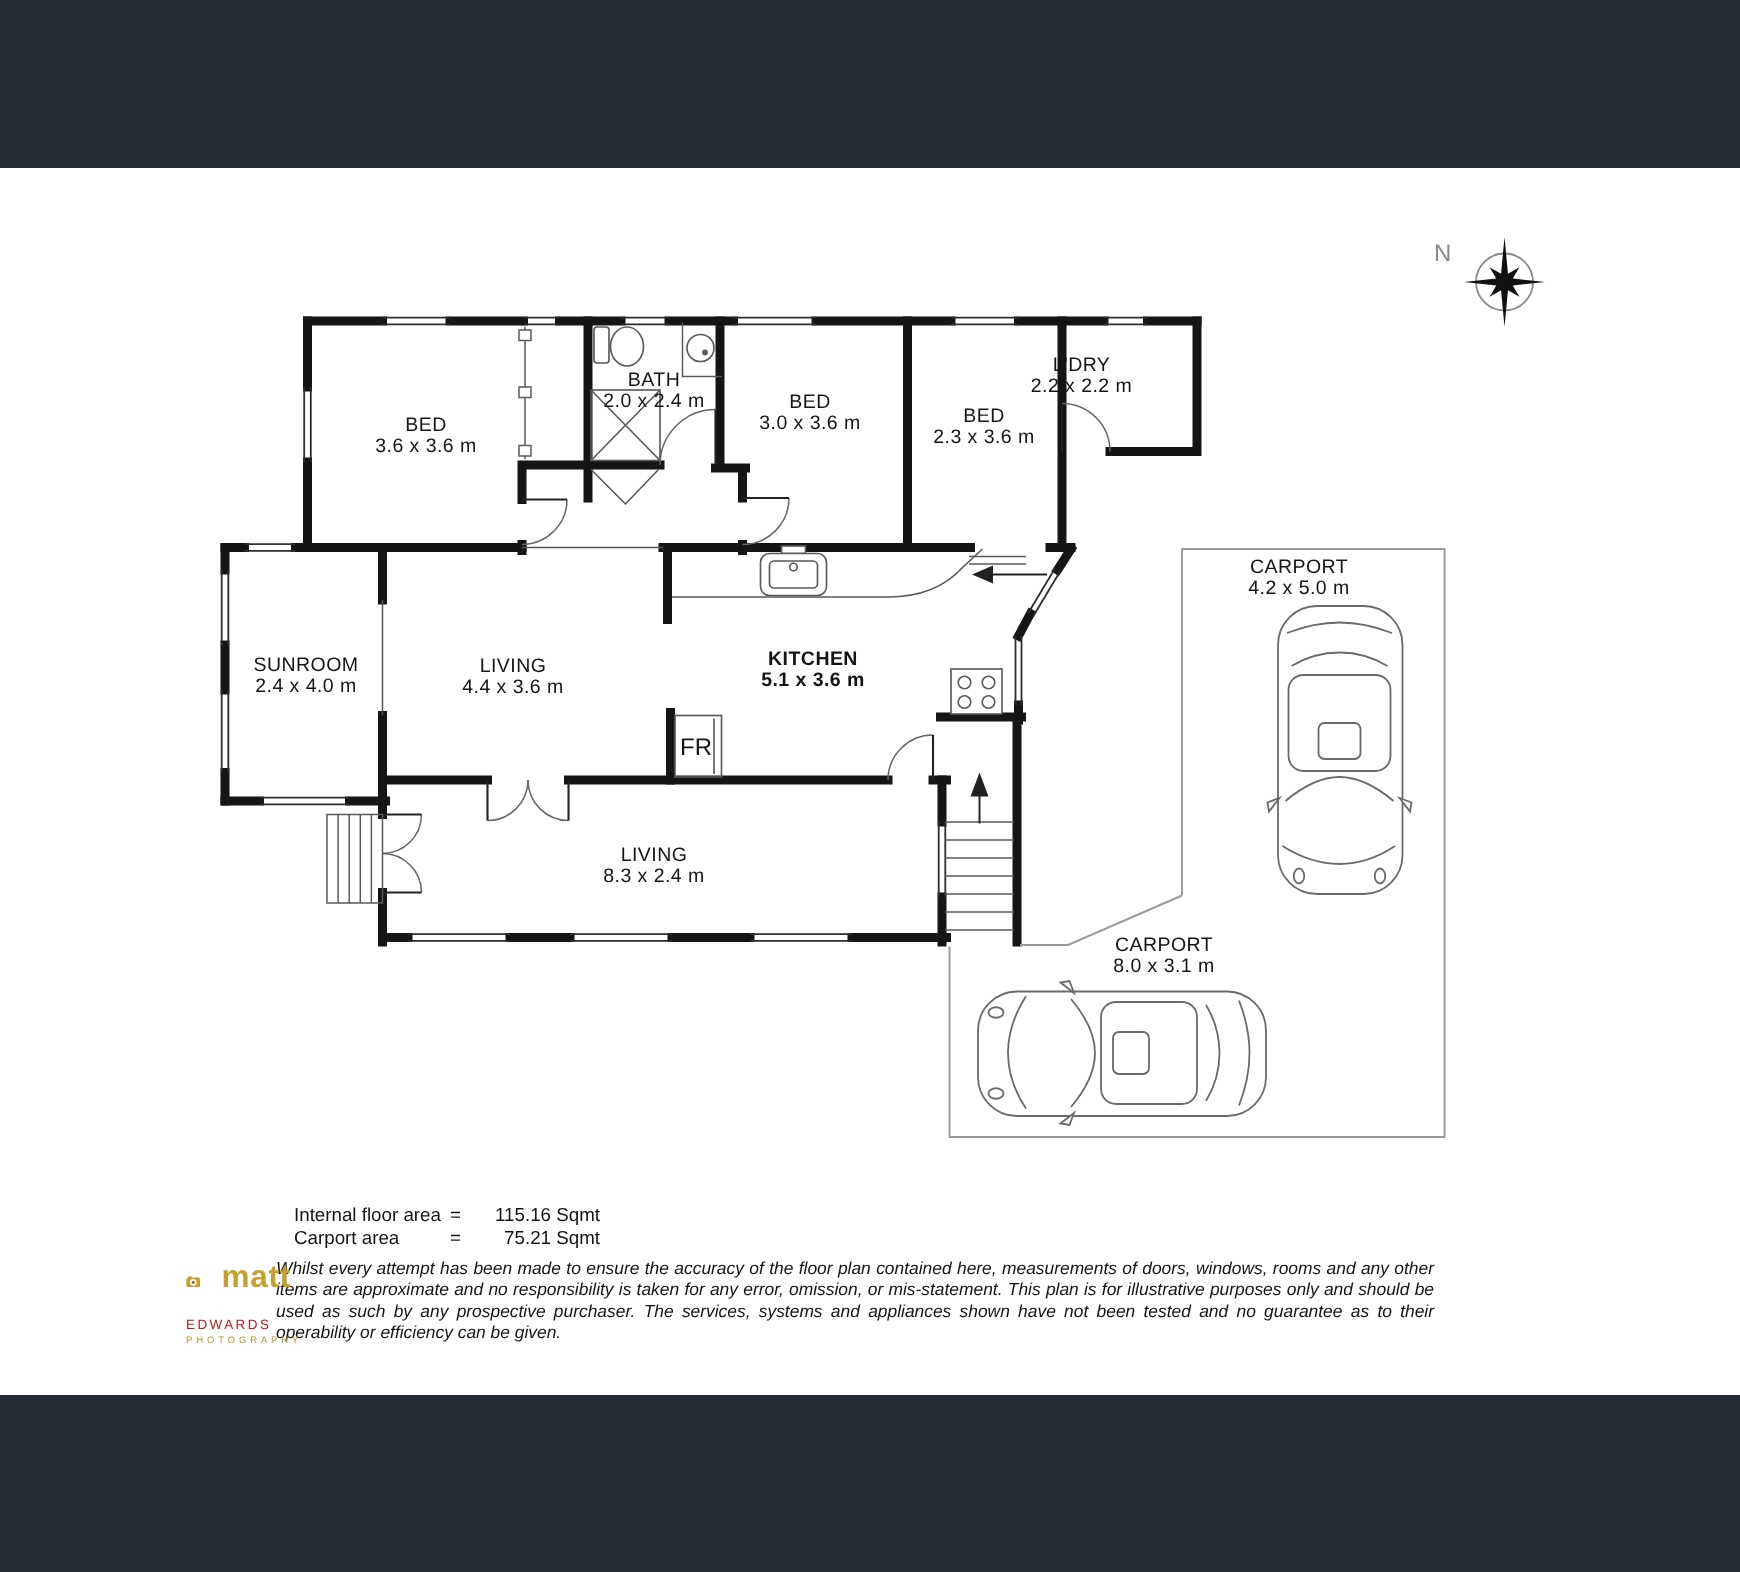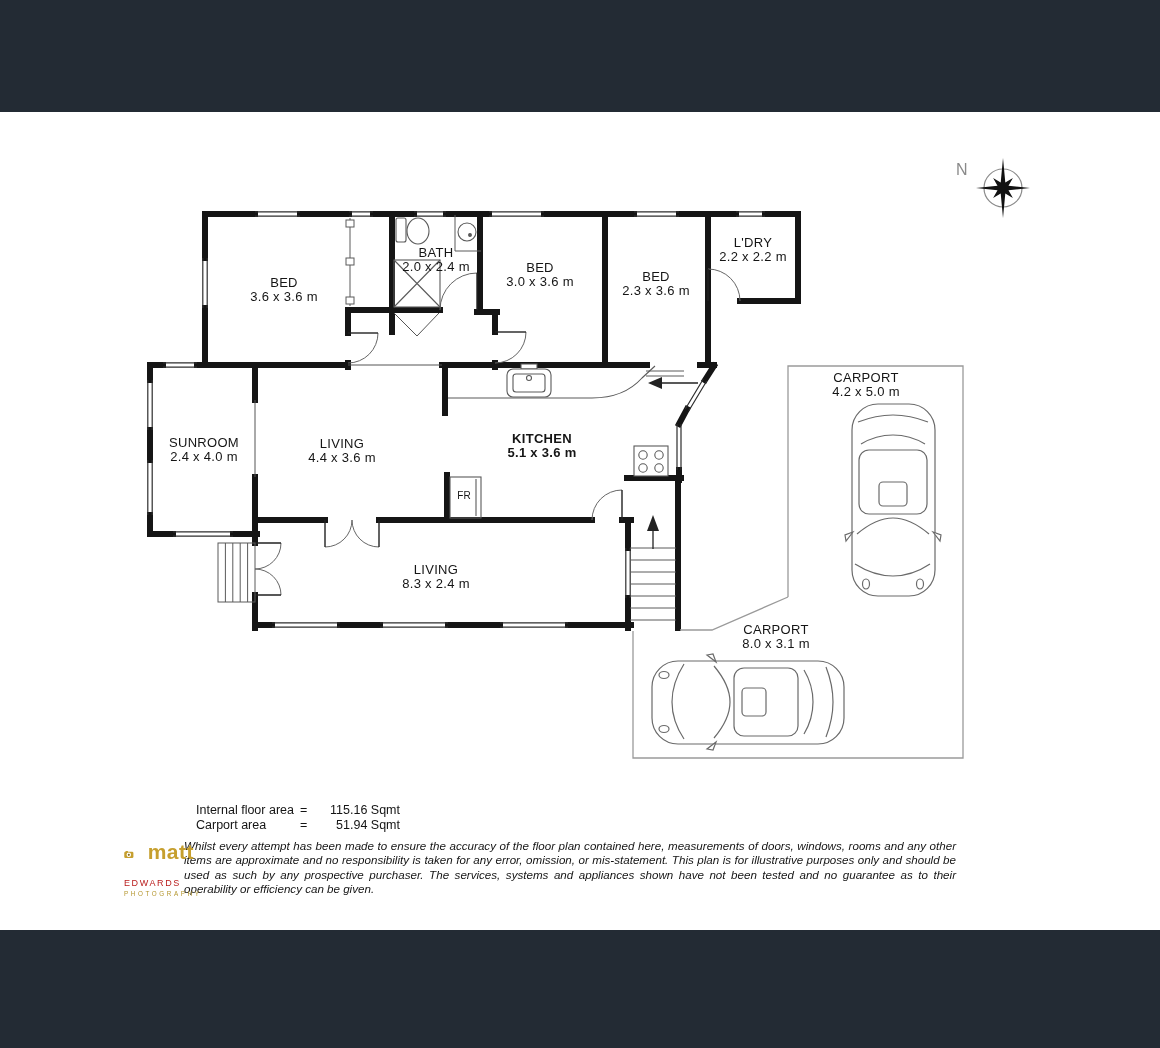--- a/index.html
+++ b/index.html
@@ -9,21 +9,21 @@
   }
   .band{position:absolute;left:0;width:1160px;background:#232b34;}
   #band-top{top:0;height:112px;}
   #band-bottom{top:930px;height:118px;}
   #plan-svg{position:absolute;left:0;top:0;}
   .room-label{
     position:absolute;transform:translateX(-50%);text-align:center;
     font-size:13px;line-height:14px;color:#151515;letter-spacing:.3px;white-space:nowrap;
   }
   .small-label{
-    position:absolute;transform:translateX(-50%);font-size:10px;color:#151515;white-space:nowrap;
+    position:absolute;transform:translateX(-50%);font-size:16px;color:#151515;white-space:nowrap;
   }
   #compass-n{
     position:absolute;left:956px;top:161px;font-size:16px;color:#8a8a8a;
   }
   #areas{position:absolute;left:196px;top:803px;font-size:12.5px;line-height:14.5px;color:#141414;}
   .area-row span{display:inline-block;}
   .area-label{width:104px;}
   .area-eq{width:20px;}
   .area-value{width:80px;text-align:right;}
   #disclaimer{
@@ -230,21 +230,21 @@
   <div>2.0 x 2.4 m</div>
 </div>
 <div class="room-label" style="left:540px;top:261px;">
   <div>BED</div>
   <div>3.0 x 3.6 m</div>
 </div>
 <div class="room-label" style="left:656px;top:270px;">
   <div>BED</div>
   <div>2.3 x 3.6 m</div>
 </div>
-<div class="room-label" style="left:753px;top:236px;">
+<div class="room-label" style="left:721px;top:236px;">
   <div>L'DRY</div>
   <div>2.2 x 2.2 m</div>
 </div>
 <div class="room-label" style="left:204px;top:436px;">
   <div>SUNROOM</div>
   <div>2.4 x 4.0 m</div>
 </div>
 <div class="room-label" style="left:342px;top:437px;">
   <div>LIVING</div>
   <div>4.4 x 3.6 m</div>
@@ -266,21 +266,21 @@
   <div>8.0 x 3.1 m</div>
 </div>
 <div class="small-label" style="left:464px;top:490px;">FR</div>
 <div id="compass-n">N</div>
 
 <div id="areas">
   <div class="area-row">
     <span class="area-label">Internal floor area</span><span class="area-eq">=</span><span class="area-value">115.16 Sqmt</span>
   </div>
   <div class="area-row">
-    <span class="area-label">Carport area</span><span class="area-eq">=</span><span class="area-value">51.94 Sqmt</span>
+    <span class="area-label">Carport area</span><span class="area-eq">=</span><span class="area-value">75.21 Sqmt</span>
   </div>
 </div>
 
 <div id="disclaimer">Whilst every attempt has been made to ensure the accuracy of the floor plan contained here, measurements of doors, windows, rooms and any other items are approximate and no responsibility is taken for any error, omission, or mis-statement. This plan is for illustrative purposes only and should be used as such by any prospective purchaser. The services, systems and appliances shown have not been tested and no guarantee as to their operability or efficiency can be given.</div>
 
 <div id="logo">
   <div class="row1">
     <svg width="19" height="15" viewBox="0 0 19 15">
       <rect x="0.5" y="2" width="18" height="12.5" rx="2.5" fill="#c69f2e"></rect>
       <rect x="3" y="0.5" width="5" height="3" rx="1" fill="#c69f2e"></rect>

